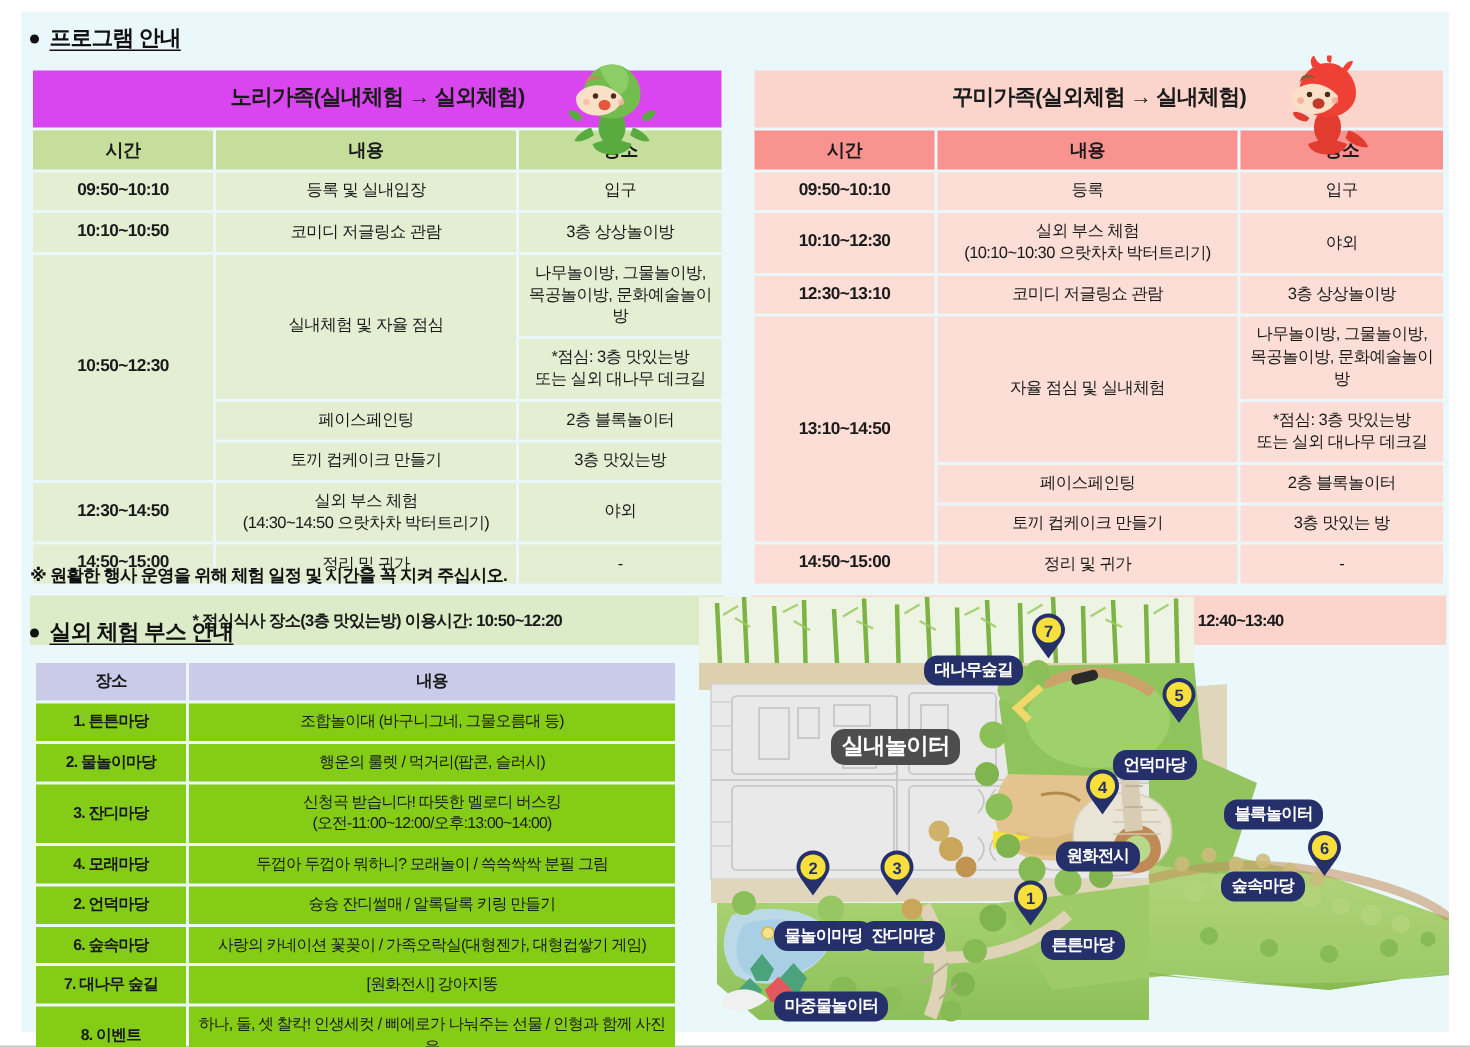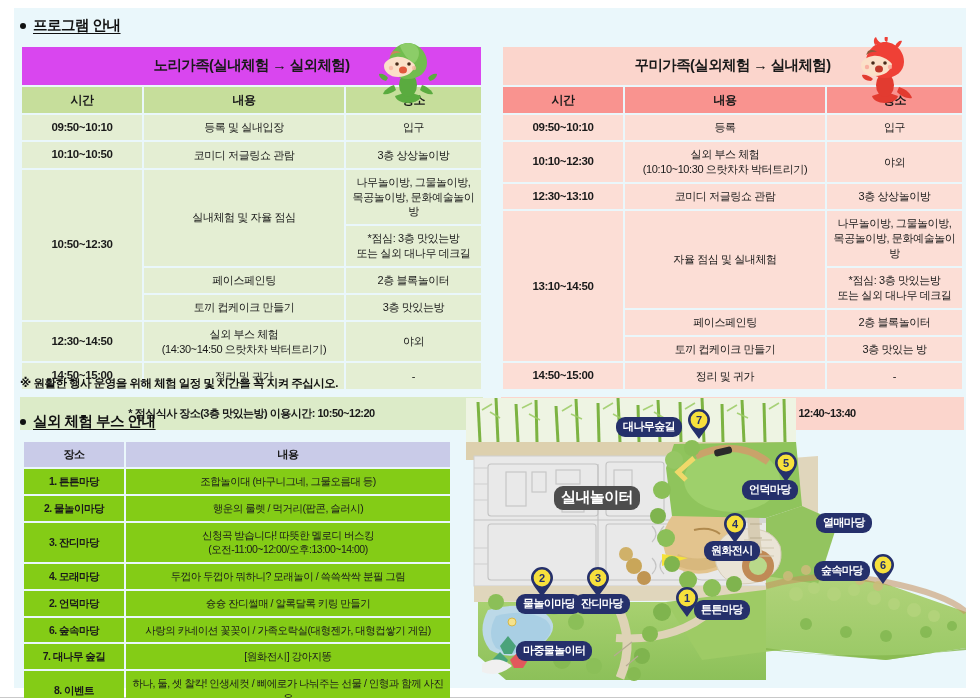--- a/index.html
+++ b/index.html
@@ -95,21 +95,21 @@
   .map{
     position:absolute;left:466px;top:398px;width:500px;height:288px;
     overflow:hidden;
   }
   .map svg{display:block;}
   .pin{position:absolute;width:22px;height:30px;}
   .pin svg{overflow:visible;}
   .lbl{
     position:absolute;background:#25306b;color:#fff;
     font-size:11px;font-weight:bold;letter-spacing:-0.6px;
-    padding:2px 7px 3px;border-radius:9px;white-space:nowrap;
+    padding:2px 7px 3px;border-radius:9px;white-space:nowrap;margin-top:20px;
   }
   .lbl-gray{
     position:absolute;background:#4d4d4d;color:#fff;
     font-size:15px;font-weight:bold;letter-spacing:-0.6px;
     padding:2px 7px 3px;border-radius:9px;white-space:nowrap;
   }
 </style>
 </head>
 <body>
 
@@ -580,17 +580,17 @@
 
   <div class="pin" style="left:210px;top:190px;">
     <svg viewBox="0 0 22 30" width="22" height="30">
       <path d="M11 29 C4 19 0 15 0 10 A11 11 0 0 1 22 10 C22 15 18 19 11 29z" fill="#25306b"></path>
       <circle cx="11" cy="10" r="8.4" fill="#f7e03c"></circle>
       <text x="11" y="14.4" text-anchor="middle" font-size="11" font-weight="bold" font-family="Liberation Sans, sans-serif" fill="#25306b">1</text>
     </svg>
   </div>
   <div class="lbl" style="left:228px;top:202px;">튼튼마당</div>
 
-  <div class="lbl" style="left:350px;top:115px;">열매마당</div>
+  <div class="lbl" style="left:350px;top:115px;">블록놀이터</div>
   <div class="lbl" style="left:50px;top:243px;">마중물놀이터</div>
 
   <div class="lbl-gray" style="left:88px;top:88px;">실내놀이터</div>
 </div>
 
 </body></html>

